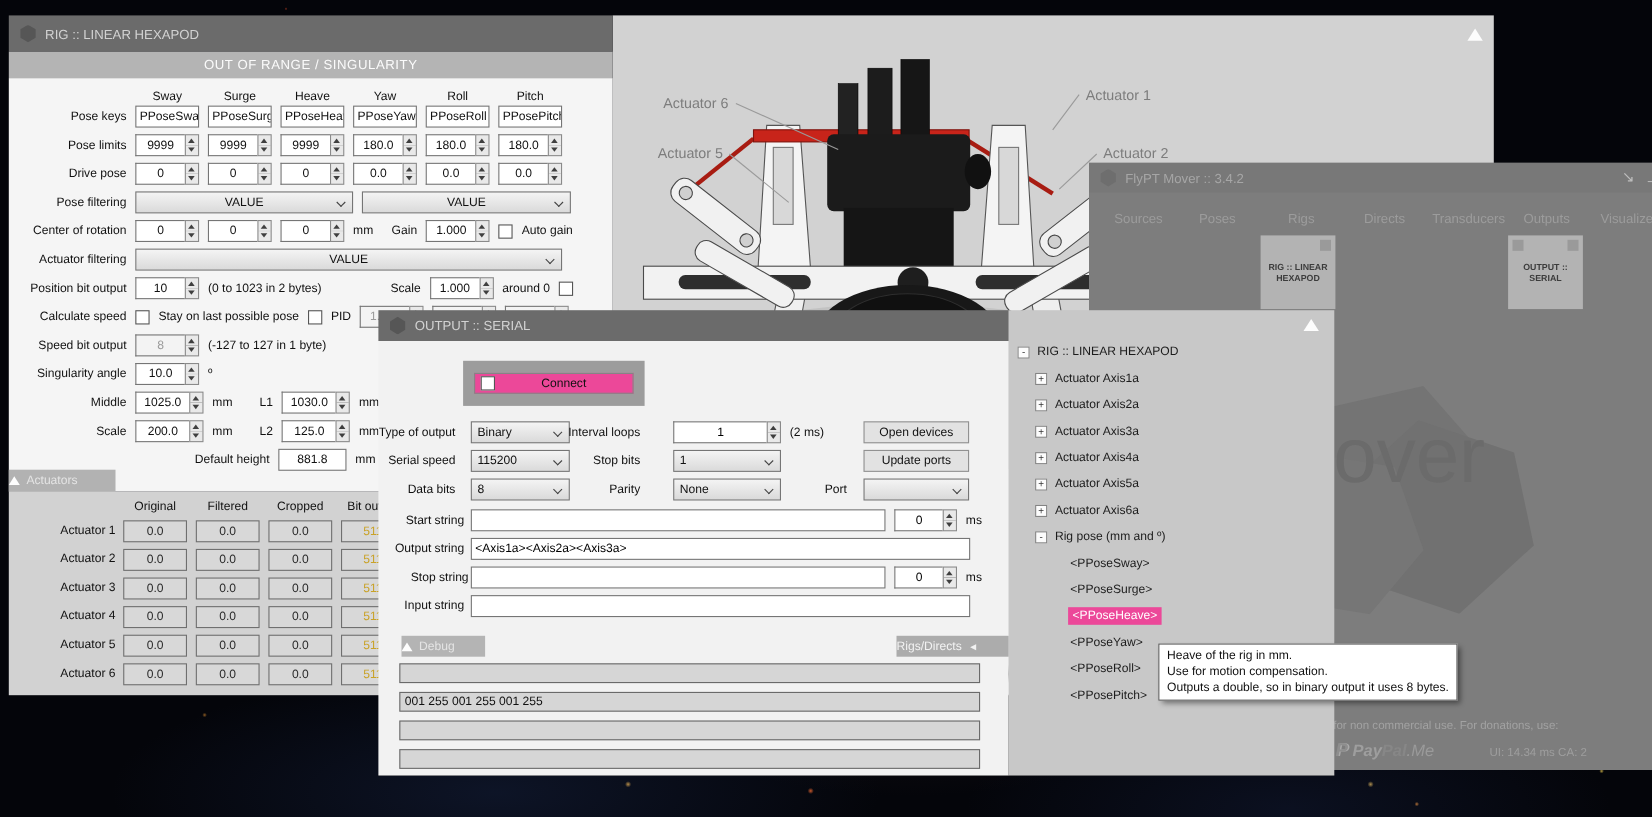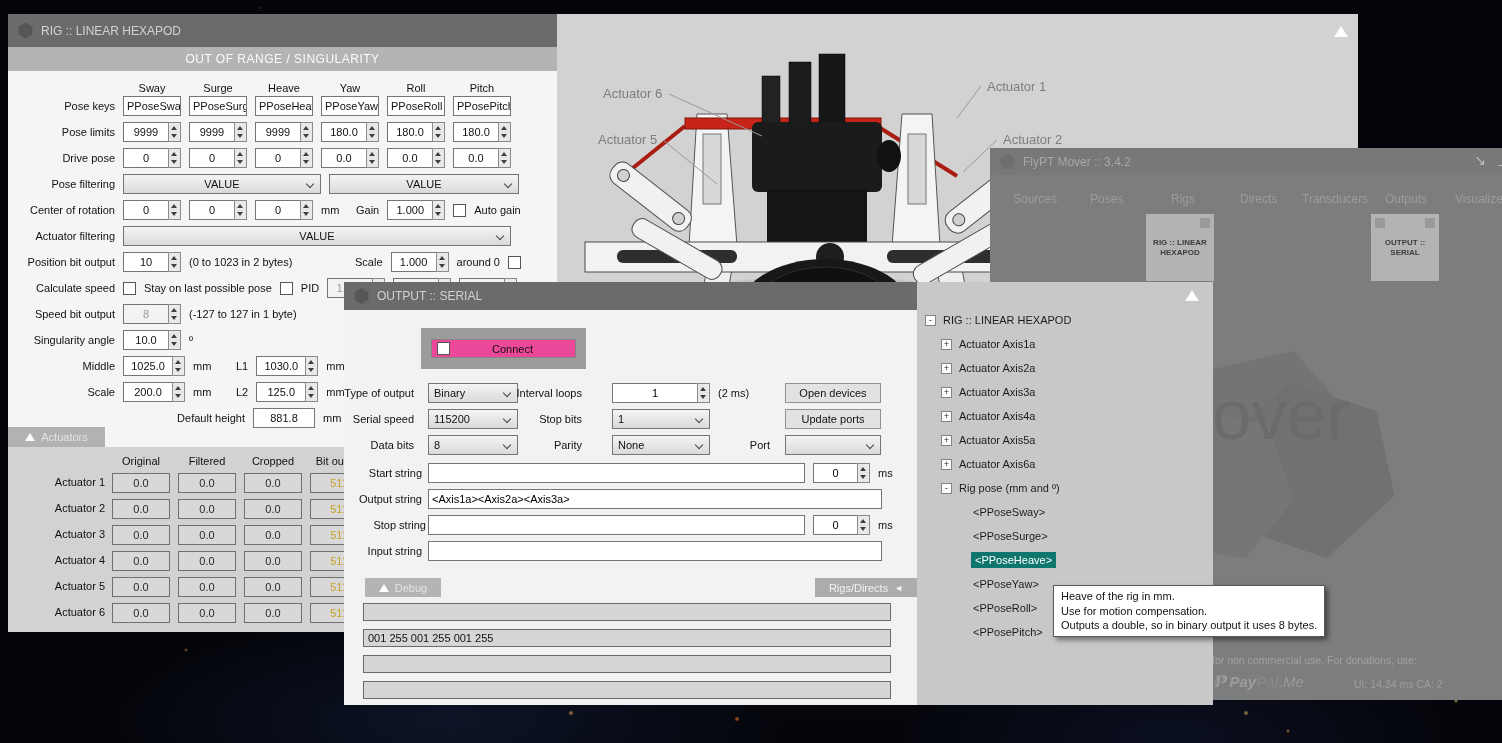--- a/index.html
+++ b/index.html
@@ -40,30 +40,30 @@
   .ud::before,.ud::after{content:"";position:absolute;left:2px;border:3px solid transparent}
   .ud::before{top:3px;border-top:0;border-bottom:4px solid #3f3f3f}
   .ud::after{bottom:3px;border-bottom:0;border-top:4px solid #3f3f3f}
   .dis .tb{color:#9b9b9b;background:#f3f3f3}
   .dd{background:linear-gradient(#f4f4f4,#dadada);border:1px solid #757575;height:20px;font-size:11px;color:#111;display:flex;align-items:center;padding:0 18px 0 5px;position:relative;box-sizing:border-box;flex:none;overflow:hidden;white-space:nowrap}
   .dd::after{content:"";position:absolute;right:7px;top:6px;width:5px;height:5px;border-right:1.5px solid #444;border-bottom:1.5px solid #444;transform:rotate(45deg)}
   .dd.cen{justify-content:center;padding-left:18px}
   .ck{width:13px;height:13px;background:#fff;border:1px solid #555;box-sizing:border-box;flex:none}
   .bt{position:absolute;background:#e2e2e2;border:1px solid #919191;height:20px;font-size:11px;color:#111;display:flex;align-items:center;justify-content:center;box-sizing:border-box}
   .gb{position:absolute;background:#d8d8d8;border:1px solid #6f6f6f;height:20px;font-size:11px;color:#2a2a2a;display:flex;align-items:center;justify-content:center;box-sizing:border-box;overflow:hidden}
-  .tabp{position:absolute;background:#b2b2b2;color:#e4e4e4;font-size:11px;display:flex;align-items:center;justify-content:center;gap:6px}
+  .tabp{position:absolute;background:#b2b2b2;color:#e4e4e4;font-size:11px;display:flex;align-items:center;justify-content:flex-start;gap:6px}
   .tri-up{width:0;height:0;border-left:5px solid transparent;border-right:5px solid transparent;border-bottom:8px solid #fdfdfd}
   .tri-up.big{border-left-width:7px;border-right-width:7px;border-bottom-width:11px}
   .alab{position:absolute;font-size:11px;color:#111;text-align:right;white-space:nowrap}
   .atb{position:absolute;box-sizing:border-box}
   .exp{position:absolute;width:11px;height:11px;background:#fcfcfc;border:1px solid #848484;box-sizing:border-box;font-size:9px;line-height:8px;text-align:center;color:#333}
   .exp.plus::before{content:"+"}
   .exp.minus::before{content:"-"}
   .titem{position:absolute;font-size:11px;color:#1c1c1c;white-space:nowrap}
-  .titem.sel{background:#0f766e;color:#fff;padding:2px 4px}
+  .titem.sel{background:#ec4899;color:#fff;padding:2px 4px}
   .mtxt{position:absolute;white-space:nowrap}
   .node{position:absolute;width:10px;height:10px;background:#9a9a9a}
   .whex{position:absolute;background:#717171;clip-path:polygon(50% 0,96% 26%,96% 74%,50% 100%,4% 74%,4% 26%)}
   .tooltip{position:absolute;background:#fff;border:1px solid #5a5a5a;box-shadow:3px 3px 5px rgba(0,0,0,.45);
     font-size:11px;color:#111;line-height:14.5px;padding:3px 7px;z-index:9;white-space:nowrap}
 </style>
 </head>
 <body>
 
 <div class="screen">

